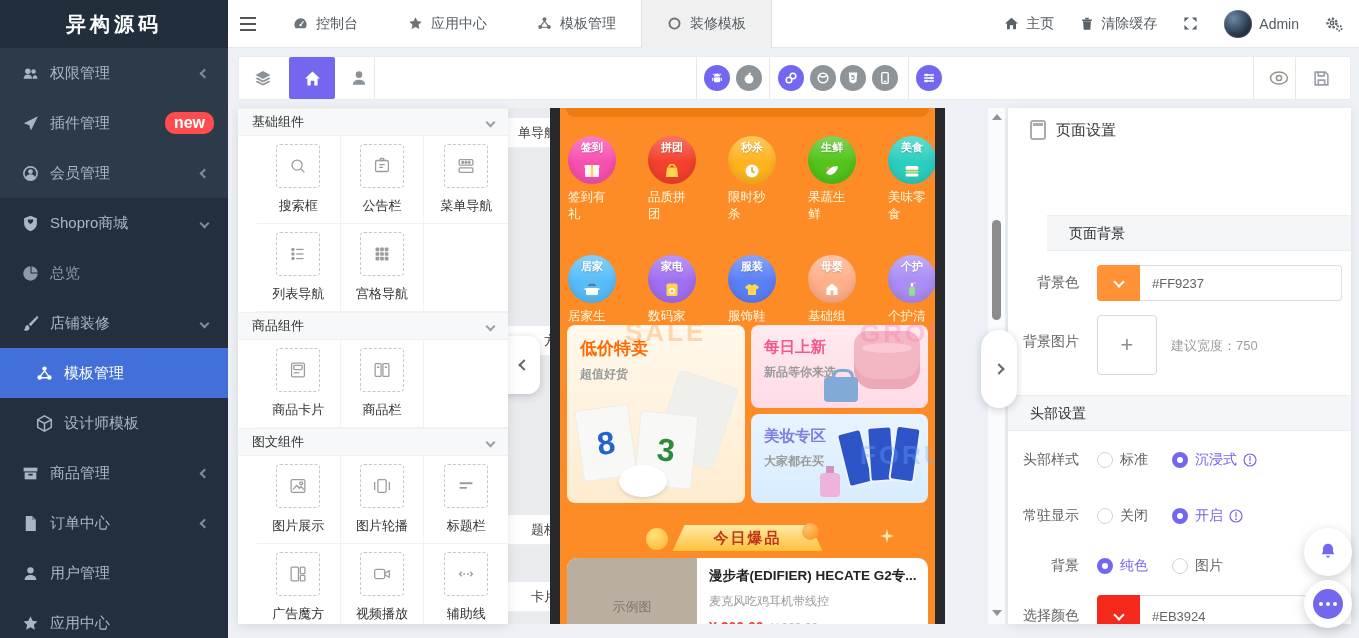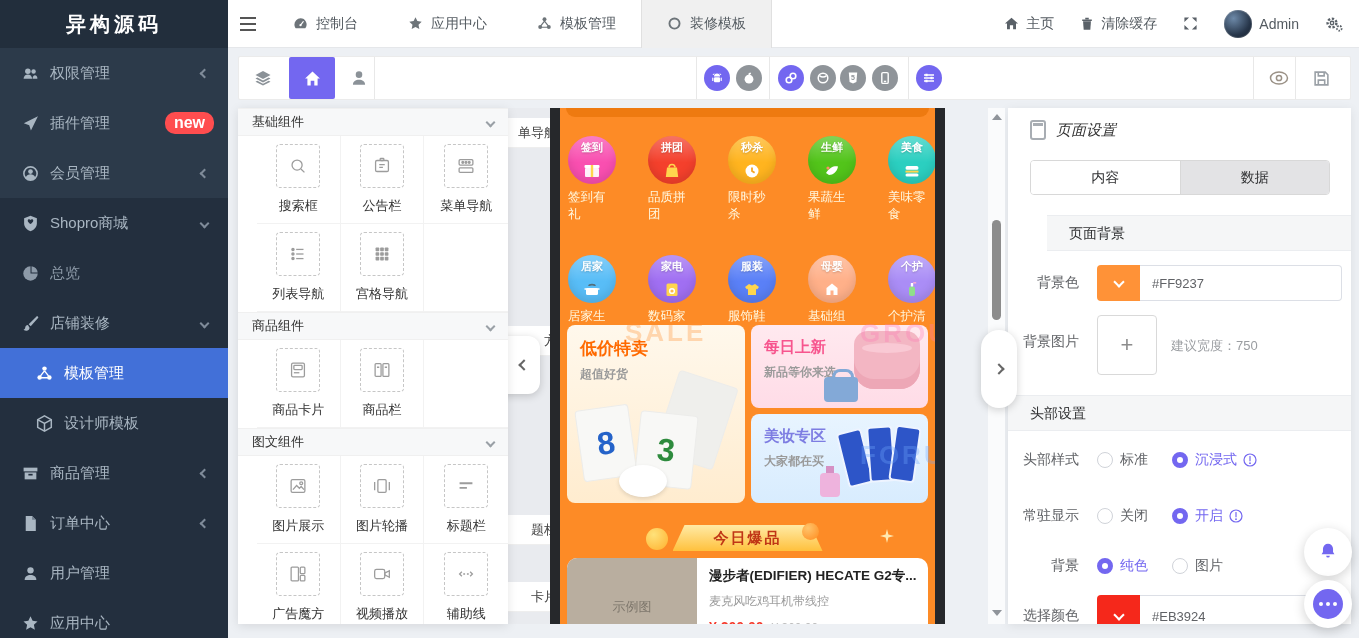--- a/index.html
+++ b/index.html
@@ -104,21 +104,21 @@
   .price{color:#f53a2c;font-weight:bold;font-size:14px;}
   .oprice{color:#bdbdbd;font-size:12px;text-decoration:line-through;margin-left:8px;}
 
   
   .scrollbar{position:absolute;left:988px;top:108px;width:17px;height:516px;background:#fafbfc;z-index:5;}
   .sb-arrow{position:absolute;left:4px;width:0;height:0;border-left:5px solid transparent;border-right:5px solid transparent;}
   .sb-up{top:6px;border-bottom:6px solid #8f949a;}
   .sb-down{bottom:8px;border-top:6px solid #8f949a;}
   .sb-thumb{position:absolute;left:4px;top:112px;width:9px;height:100px;background:#8c8c8c;border-radius:5px;}
   .settings{position:absolute;left:1008px;top:108px;width:343px;height:516px;background:#fff;box-shadow:0 2px 10px rgba(0,0,0,.08);z-index:4;overflow:hidden;font-size:14px;color:#606266;}
-  .set-head{position:absolute;left:22px;top:12px;display:flex;align-items:center;gap:10px;color:#333;font-size:15px;font-style:italic;}
+  .set-head{position:absolute;left:22px;top:12px;display:flex;align-items:center;gap:10px;color:#333;font-size:15px;}
   .page-ic{width:16px;height:20px;border:2px solid #a8adb3;border-radius:3px;position:relative;}
   .page-ic::before{content:"";position:absolute;left:1px;top:1px;right:1px;height:3px;background:#a8adb3;}
   .seg{position:absolute;left:22px;top:52px;width:300px;height:35px;border:1px solid #d8d8d8;border-radius:4px;display:flex;overflow:hidden;}
   .seg-it{flex:1;display:flex;align-items:center;justify-content:center;color:#303133;cursor:pointer;background:#fff;}
   .seg-it.gray{background:#e3e3e5;border-left:1px solid #d8d8d8;}
   .strip{position:absolute;left:0;width:343px;height:36px;background:#f5f6f7;border-top:1px solid #ebedf0;border-bottom:1px solid #ebedf0;line-height:34px;padding-left:22px;color:#303133;}
   .f-label{width:71px;text-align:right;flex:none;color:#606266;}
   .form-row{position:absolute;left:0;width:343px;display:flex;align-items:center;}
   .swatch{width:43px;height:36px;border-radius:4px 0 0 4px;display:flex;align-items:center;justify-content:center;cursor:pointer;flex:none;}
   .swatch .wchev{width:8px;height:8px;border-right:2px solid #fff;border-bottom:2px solid #fff;transform:rotate(45deg);margin-top:-3px;}
@@ -756,24 +756,20 @@
 <div class="tab-right">
     <span class="hchev r"></span>
   </div>
 
 <section class="settings">
   <div class="set-head">
     <span class="page-ic"></span>
     <span>页面设置</span>
   </div>
 
-  <div class="seg">
-    <div class="seg-it">内容</div>
-    <div class="seg-it gray">数据</div>
-  </div>
 
   <div class="strip" style="top:107px;margin-left:39px;">页面背景</div>
 
   <div class="form-row" style="top:157px;">
     <span class="f-label">背景色</span>
     <span style="width:18px;"></span>
     <span class="swatch" style="background: rgb(255, 146, 55);">
         <span class="wchev"></span>
       </span>
     <input class="cinput" value="#FF9237" style="">

